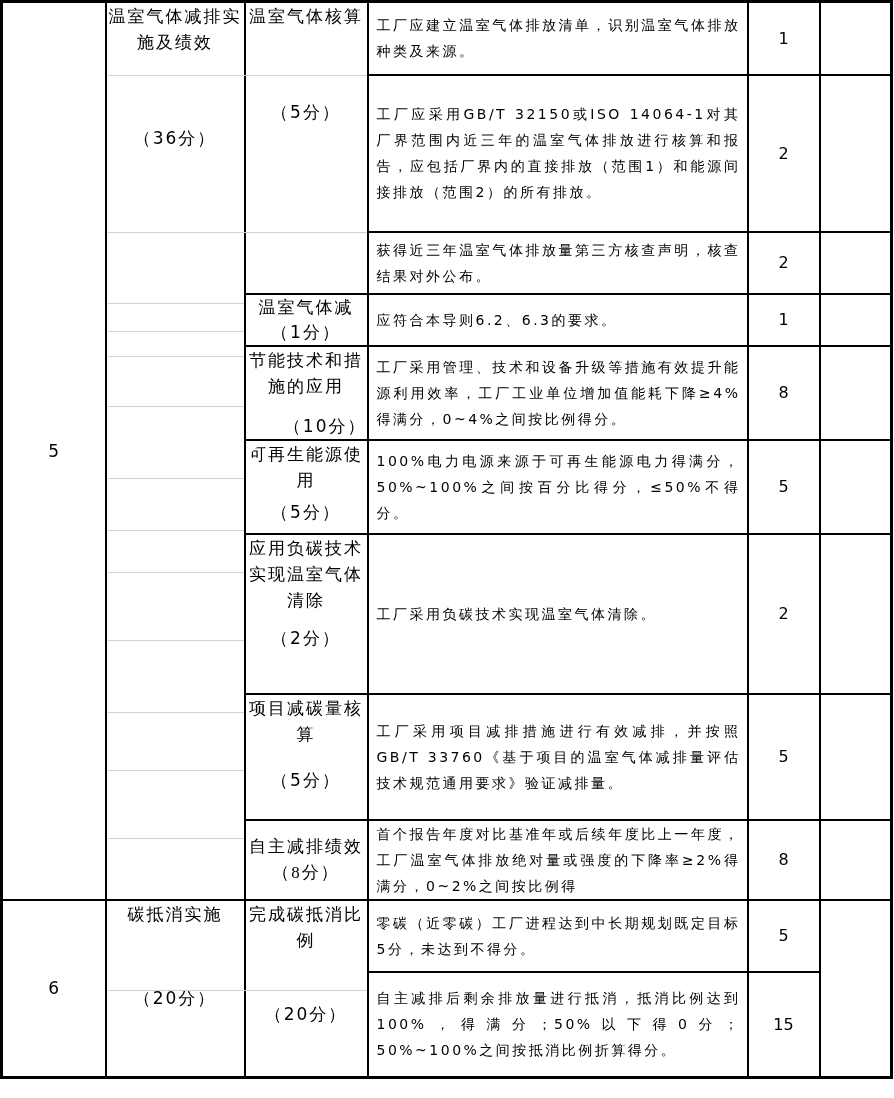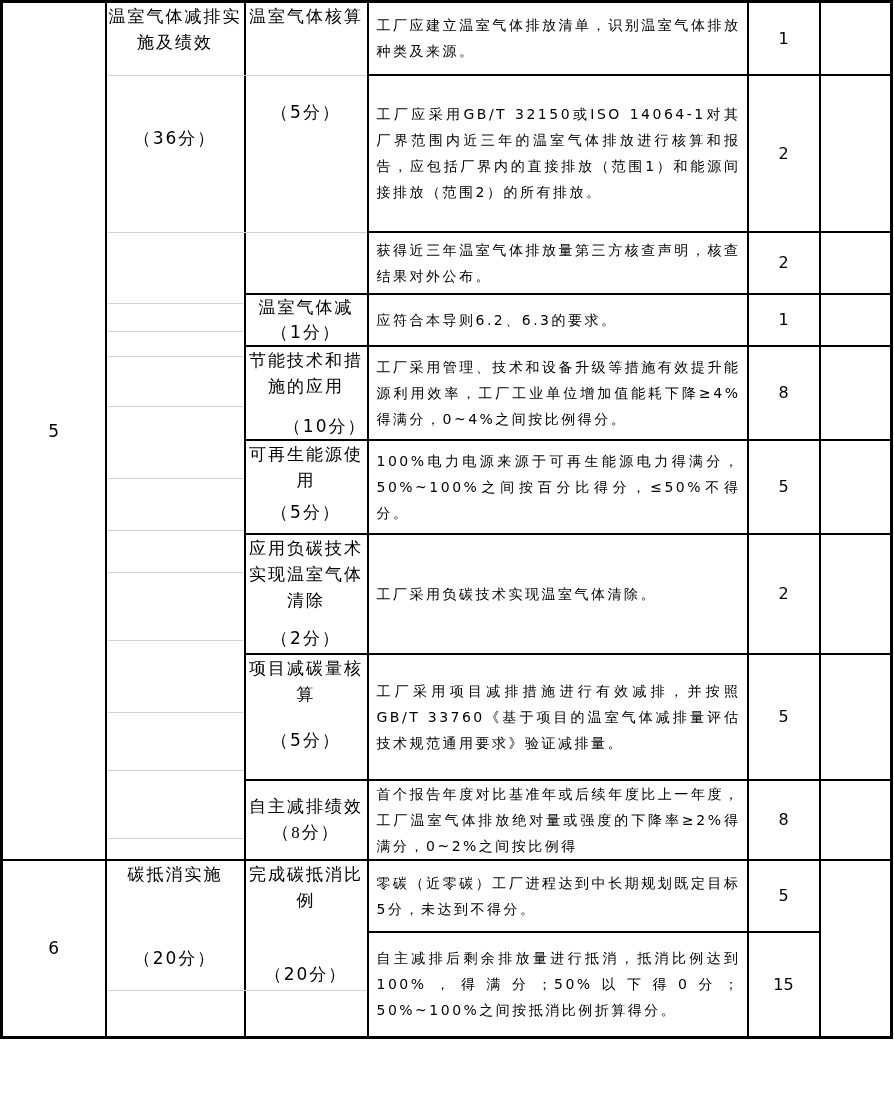--- a/index.html
+++ b/index.html
@@ -26,21 +26,21 @@
     background: #fff;
   }
 
   
   tr.r1  { height: 73px;  }
   tr.r2  { height: 157px; }
   tr.r3  { height: 62px;  }
   tr.r4  { height: 45px;  }
   tr.r5  { height: 92px; }
   tr.r6  { height: 94px;  }
-  tr.r7  { height: 120px; }
+  tr.r7  { height: 160px; }
   tr.r8  { height: 126px; }
   tr.r9  { height: 80px;  }
   tr.r10 { height: 72px;  }
   tr.r11 { height: 106px; }
 
   
   td.c1 {
     text-align: center;
     vertical-align: middle;
     font-size: 17px;
@@ -73,21 +73,21 @@
   td.c2a { vertical-align: top; padding-top: 16px; }
   td.c2a .cell-score { margin-top: 70px; }
   td.c2b { vertical-align: top; padding-top: 28px; }
   td.c2b .cell-score { margin-top: 58px; }
 
   td.c3a { vertical-align: top; padding-top: 16px; }
   td.c3a .cell-score { margin-top: 70px; }
   td.c3b { vertical-align: middle; line-height: 25px; }
   td.c3c { vertical-align: top; padding-top: 6px; }
   td.c3c .cell-score { margin-top: 14px; text-align: right; }
-  td.c3d { vertical-align: top; padding-top: 6px; }
+  td.c3d { vertical-align: top; padding-top: 6px; border-radius: 27px; }
   td.c3d .cell-score { margin-top: 6px; }
   td.c3e { vertical-align: top; padding-top: 6px; }
   td.c3e .cell-score { margin-top: 12px; }
   td.c3f { vertical-align: top; padding-top: 6px; }
   td.c3f .cell-score { margin-top: 20px; }
   td.c3g { vertical-align: middle; line-height: 26px; font-family: Liberation Serif, serif; }
   td.c3h { vertical-align: top; padding-top: 16px; }
   td.c3h .cell-score { margin-top: 48px; }
 
   

